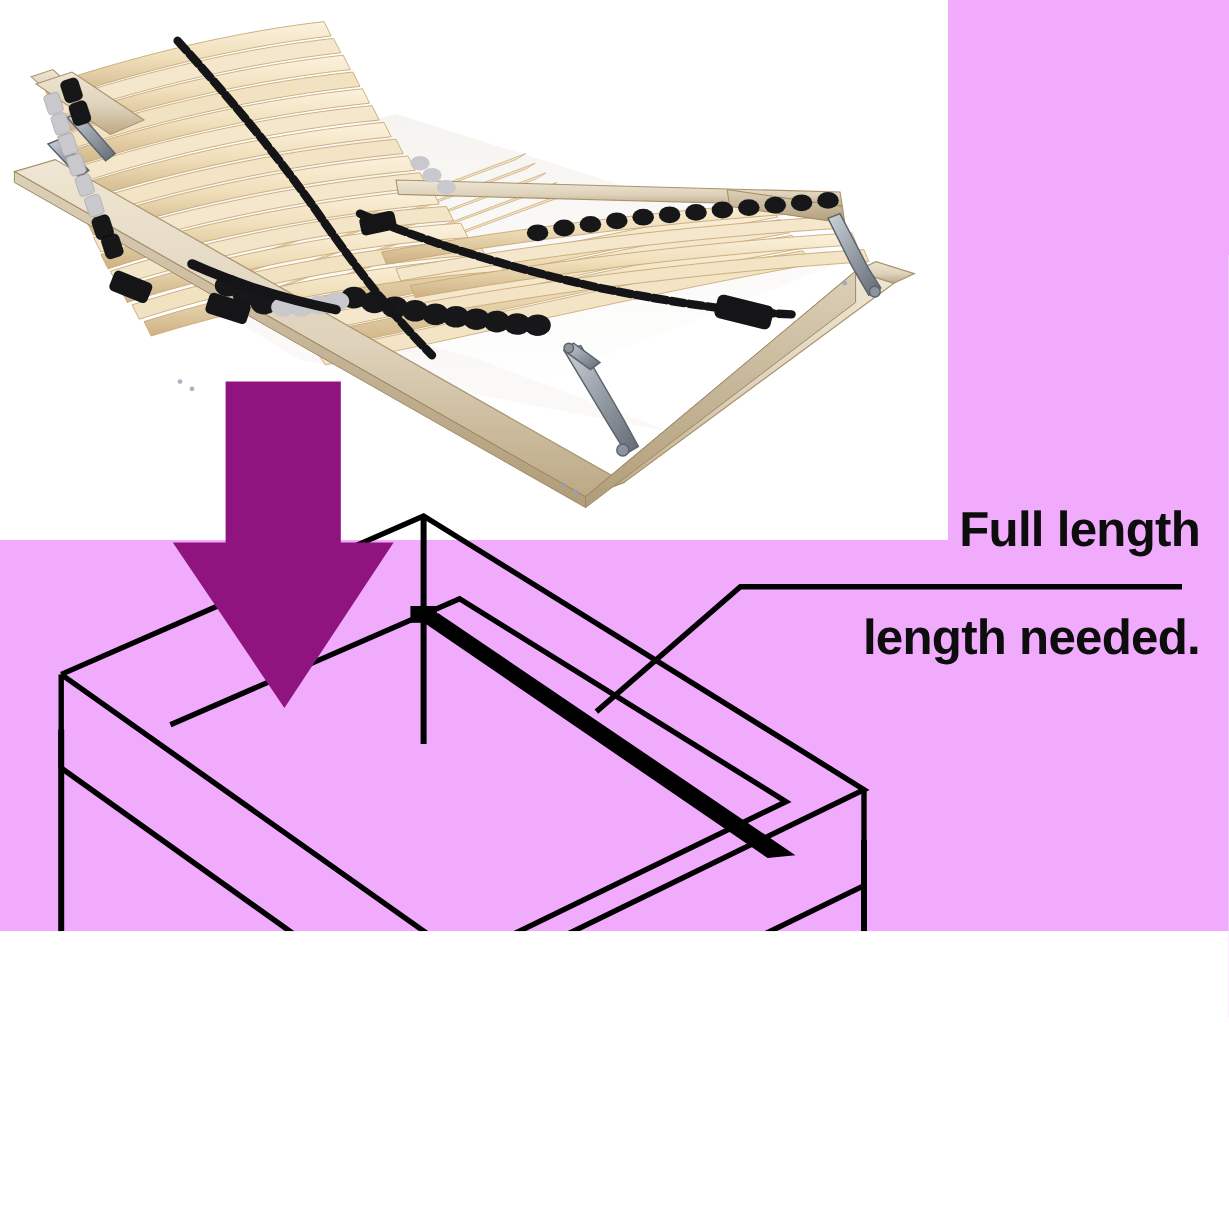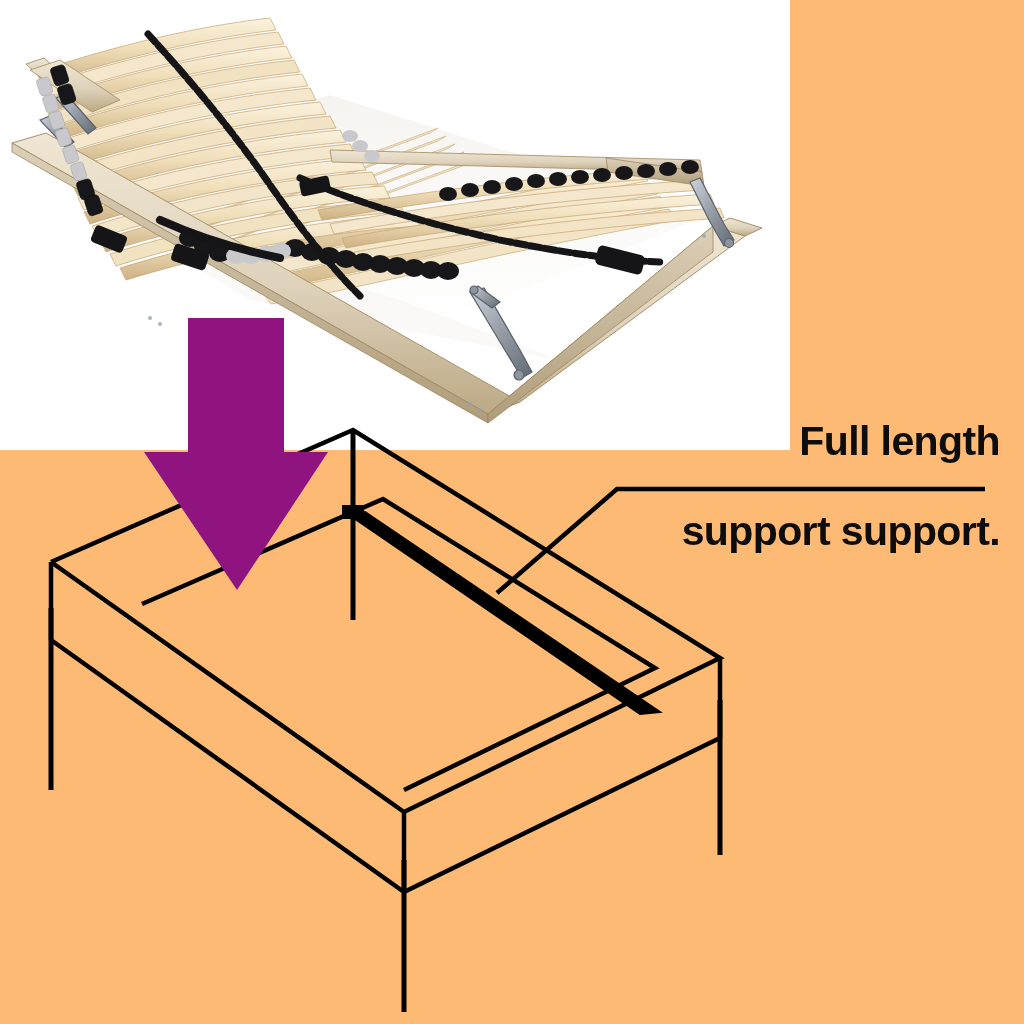--- a/index.html
+++ b/index.html
@@ -3,22 +3,22 @@
 <meta charset="utf-8">
 <style>
   html, body {
     margin: 0;
     padding: 0;
     background: #ffffff;
   }
   #root {
     position: relative;
     width: 1024px;
-    height: 1024px;
-    background: #fdba74;
+    height: 776px;
+    background: #f0abfc;
     overflow: hidden;
     font-family: "Liberation Sans", sans-serif;
   }
   .layer {
     position: absolute;
     top: 0;
     left: 0;
     width: 1024px;
     height: 1024px;
   }
@@ -295,16 +295,16 @@
 
     <polyline points="985,489 617,489 497,593" fill="none" stroke="#000000" stroke-width="4.5" stroke-linejoin="miter" stroke-linecap="butt"></polyline>
   </svg>
 
   <svg class="layer" viewBox="0 0 1024 1024">
     <polygon points="188,318 284,318 284,452 328,452 237,590 144,452 188,452" fill="#8f1480"></polygon>
   </svg>
 
   <div id="callout-text">
     <span class="ln">Full length</span>
-    <span class="ln">support support.</span>
+    <span class="ln">length needed.</span>
   </div>
 
 </div>
 
 </body></html>

